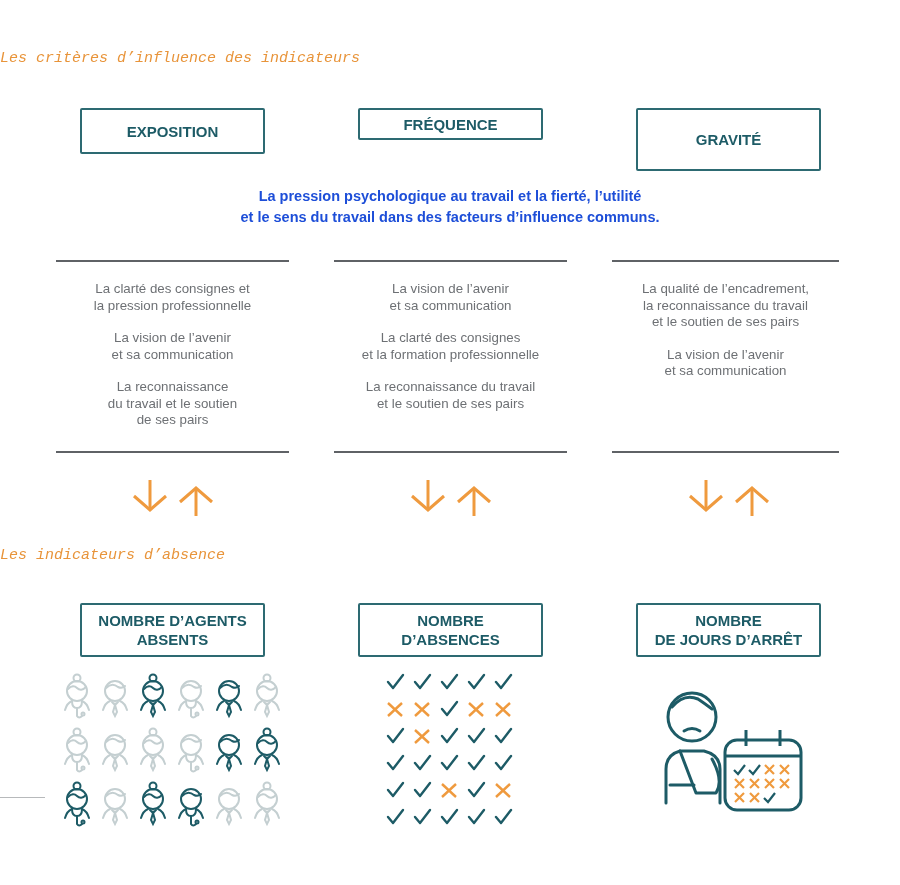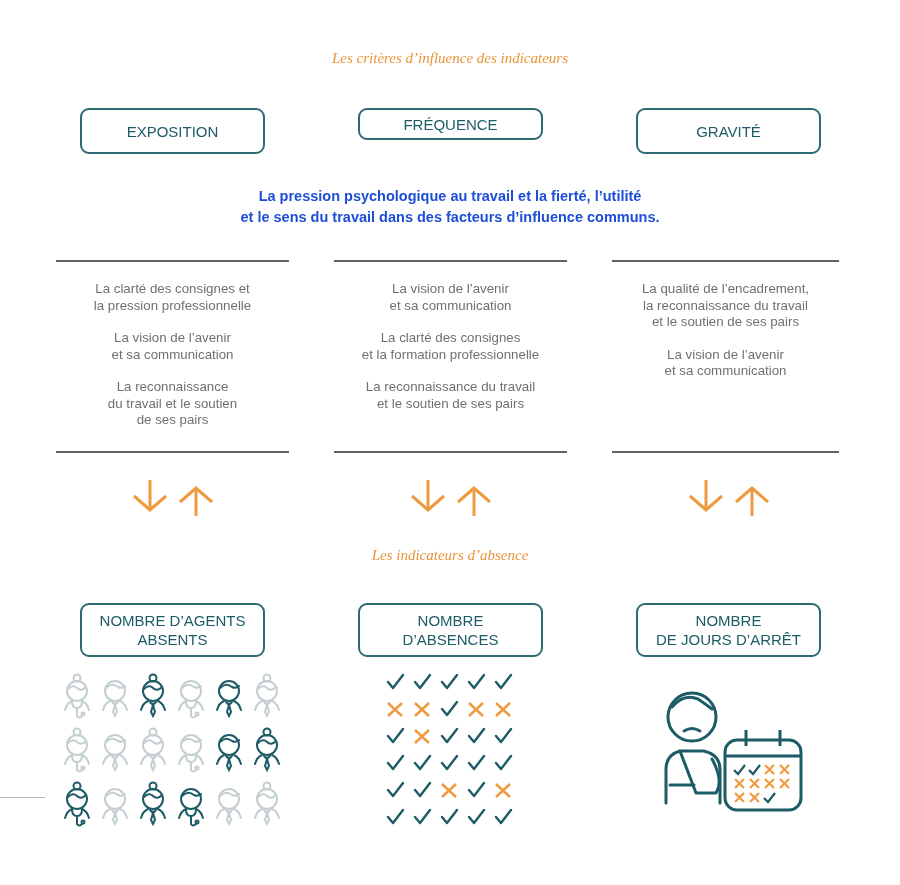--- a/index.html
+++ b/index.html
@@ -1,19 +1,19 @@
 <!DOCTYPE html>
 <html><head>
 <meta charset="utf-8">
 <style>
   html, body { margin:0; padding:0; background:#ffffff; }
   body { width:900px; height:885px; position:relative; overflow:hidden; font-family:"Liberation Sans", sans-serif; }
   .abs { position:absolute; }
-  .section-title { position:absolute; left:0; width:900px; text-align:center; font-family:Liberation Serif, serif; font-style:italic; color:#e8943a; font-size:15px; }
-  .box { position:absolute; border:2px solid #2d6a72; border-radius:9px; box-sizing:border-box; display:flex; align-items:center; justify-content:center; text-align:center; color:#1d5b66; font-weight:normal; font-size:15px; line-height:19px; background:#fff; }
+  .section-title { position:absolute; left:0; width:900px; text-align:left; font-family:Liberation Mono, monospace; font-style:italic; color:#e8943a; font-size:15px; }
+  .box { position:absolute; border:2px solid #2d6a72; border-radius:2px; box-sizing:border-box; display:flex; align-items:center; justify-content:center; text-align:center; color:#1d5b66; font-weight:bold; font-size:15px; line-height:19px; background:#fff; }
   .box span { display:block; }
   .subtitle { position:absolute; left:0; width:900px; text-align:center; color:#1d4ed8; font-weight:bold; font-size:14.5px; line-height:21px; }
   .col-rule { position:absolute; height:2px; background:#5f6266; }
   .col-text { position:absolute; text-align:center; color:#6d7074; font-size:13.3px; line-height:16.5px; }
   .col-text p { margin:0 0 16px 0; }
   .arrows { position:absolute; width:90px; height:40px; }
   .person-grid { position:absolute; left:60px; top:672px; width:230px; display:grid; grid-template-columns:repeat(6, 38px); grid-auto-rows:54px; }
   .check-grid { position:absolute; left:385px; top:672px; display:grid; grid-template-columns:repeat(5, 27px); grid-auto-rows:27px; }
   .left-line { position:absolute; left:0; top:797px; width:45px; height:1px; background:#b7b9bb; }
 </style>
@@ -21,21 +21,21 @@
 <body>
 
 <div class="section-title" style="top:50px;">Les critères d’influence des indicateurs</div>
 
 <div class="box" style="left:80px; top:108px; width:185px; height:46px;">
     <span>EXPOSITION</span>
   </div>
 <div class="box" style="left:358px; top:108px; width:185px; height:32px;">
     <span>FRÉQUENCE</span>
   </div>
-<div class="box" style="left:636px; top:108px; width:185px; height:46px;">
+<div class="box" style="left:636px; top:108px; width:185px; height:63px;">
     <span>GRAVITÉ</span>
   </div>
 
 <div class="subtitle" style="top:186px;">
   <div>La pression psychologique au travail et la fierté, l’utilité</div>
   <div>et le sens du travail dans des facteurs d’influence communs.</div>
 </div>
 
 <div class="col-rule" style="left:56px; top:260px; width:233px;"></div>
 <div class="col-rule" style="left:334px; top:260px; width:233px;"></div>

